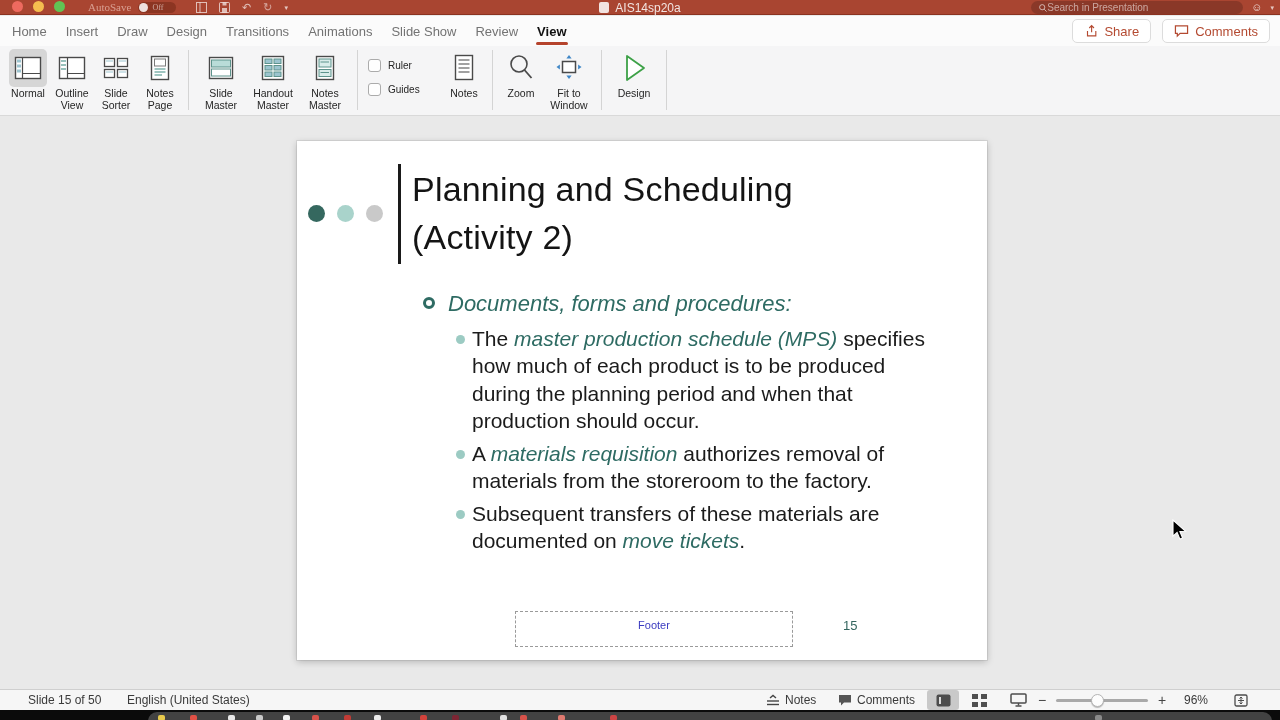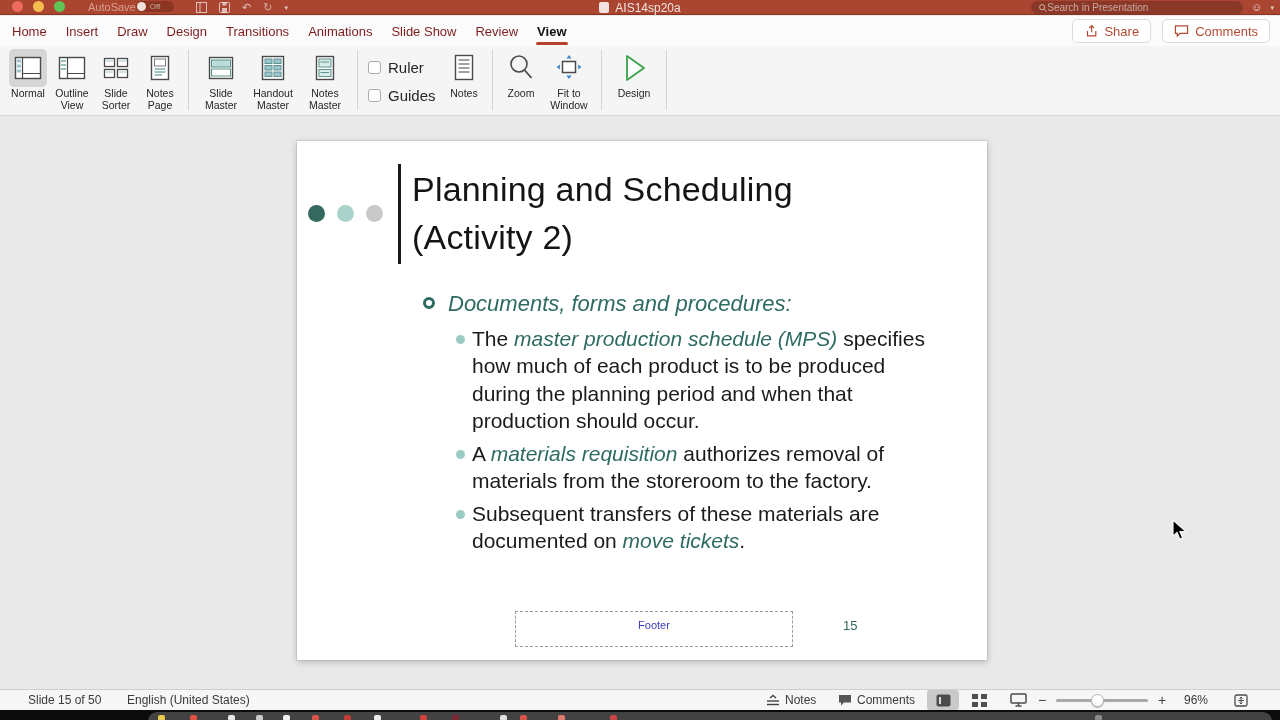--- a/index.html
+++ b/index.html
@@ -5,52 +5,52 @@
   * { margin:0; padding:0; box-sizing:border-box; }
   html,body { width:1280px; height:720px; overflow:hidden; }
   body { font-family:"Liberation Sans","DejaVu Sans",sans-serif; background:#000; position:relative; }
   .screen { position:absolute; inset:0; width:1280px; height:720px; background:#e9e9e9; }
 
   
   .titlebar { position:absolute; left:0; top:0; width:1280px; height:15px; background:#a94531; border-bottom:1px solid #8a3220; }
   .traffic { position:absolute; left:12px; top:1px; display:flex; gap:10px; }
   .traffic span { width:11px; height:11px; border-radius:50%; display:block; }
   .tl-close{ background:#ee6a5f; } .tl-min{ background:#f5bd4f; } .tl-max{ background:#61c454; }
-  .autosave { position:absolute; left:88px; top:1px; display:flex; align-items:flex-start; color:rgba(255,230,220,.55); font-size:11px; }
+  .autosave { position:absolute; left:88px; top:1px; display:flex; align-items:flex-end; gap:7px; color:rgba(255,230,220,.55); font-size:11px;font-family:Liberation Serif, serif; }
   .as-toggle { width:38px; height:11px; border-radius:6px; background:#8c3522; position:relative; display:flex; align-items:center; }
   .as-knob { width:9px; height:9px; border-radius:50%; background:rgba(255,255,255,.85); margin-left:1px; }
   .as-state { font-size:8px; color:rgba(255,255,255,.55); margin-left:4px; }
   .tb-icons { position:absolute; left:196px; top:0px; display:flex; align-items:center; gap:12px; height:15px; color:rgba(255,255,255,.65); font-size:11px; }
   .tb-icons svg { display:block; }
   .tb-title { position:absolute; left:0; right:0; top:0px; height:15px; display:flex; align-items:center; justify-content:center; gap:6px; color:rgba(255,255,255,.85); font-size:12px; }
   .doc-ic { width:10px; height:11px; background:rgba(255,255,255,.85); border-radius:2px; display:inline-block; }
   .tb-right { position:absolute; right:6px; top:1px; display:flex; align-items:center; gap:8px; }
   .search-pill { width:212px; height:13px; border-radius:7px; background:rgba(0,0,0,.18); display:flex; align-items:center; padding:0 8px; color:rgba(255,255,255,.55); font-size:10px; }
   .smiley { color:rgba(255,255,255,.8); font-size:11px; line-height:13px; }
   .tb-chev { color:rgba(255,255,255,.7); font-size:7px; }
 
   
   .tabrow { position:absolute; left:0; top:16px; width:1280px; height:30px; background:#fbfbfb; }
   .tabs { position:absolute; left:12px; top:0; height:30px; display:flex; gap:19px; align-items:center; }
-  .tab { font-size:13px; color:#7f1d1d; position:relative; height:30px; display:flex; align-items:center; cursor:default; }
+  .tab { font-size:13px; color:#737373; position:relative; height:30px; display:flex; align-items:center; cursor:default; }
   .tab.active { font-weight:700; color:#111; }
   .tab.active::after { content:""; position:absolute; left:-1px; right:-1px; bottom:1px; height:3px; background:#b5432c; border-radius:2px; }
   .tabrow-actions { position:absolute; right:10px; top:3px; display:flex; gap:11px; }
   .pill-btn { display:flex; align-items:center; gap:6px; height:24px; padding:0 11px; background:#fff; border:1px solid #dcdcdc; border-radius:5px; color:#b44a31; font-size:13px; }
   .pill-btn svg { display:block; }
 
   
   .ribbon { position:absolute; left:0; top:46px; width:1280px; height:70px; background:#f5f5f6; border-bottom:1px solid #d9d9d9; display:flex; align-items:flex-start; padding:3px 0 0 6px; }
   .rbtn { width:44px; display:flex; flex-direction:column; align-items:center; gap:1px; }
   .ric { width:38px; height:38px; display:flex; align-items:center; justify-content:center; border-radius:5px; }
   .ric.selected { background:#d6d6d6; }
   .rlabel { font-size:10.5px; line-height:11.5px; color:#262626; text-align:center; }
   .rsep { width:1px; height:60px; background:#d4d4d4; margin:1px 6px 0 6px; flex:none; }
   .chkgroup { width:72px; display:flex; flex-direction:column; gap:11px; margin:10px 2px 0 4px; }
-  .chkrow { display:flex; align-items:center; gap:7px; font-size:15px; color:#262626; }
+  .chkrow { display:flex; align-items:center; gap:7px; font-size:10px; color:#262626; }
   .chkbox { width:13px; height:13px; border:1px solid #ababab; border-radius:3px; background:#fefefe; flex:none; }
   .rbtn.wide { width:52px; }
 
   
   .canvas { position:absolute; left:0; top:117px; width:1219px; height:572px; background:#e9e9e9;padding-left:44px; }
   .slide { position:absolute; left:297px; top:24px; width:690px; height:519px; background:#fff; box-shadow:0 0 0 1px rgba(0,0,0,.07), 0 2px 7px rgba(0,0,0,.22); }
   .deco { position:absolute; width:17px; height:17px; border-radius:50%; top:64px; }
   .deco1 { left:11px; } .deco2 { left:40px; } .deco3 { left:69px; }
   .title-rule { position:absolute; left:101px; top:23px; width:3px; height:100px; background:#1a1a1a; }
   .slide-title { position:absolute; left:115px; top:24px; font-size:34px; line-height:48px; color:#141414; letter-spacing:.2px; }

